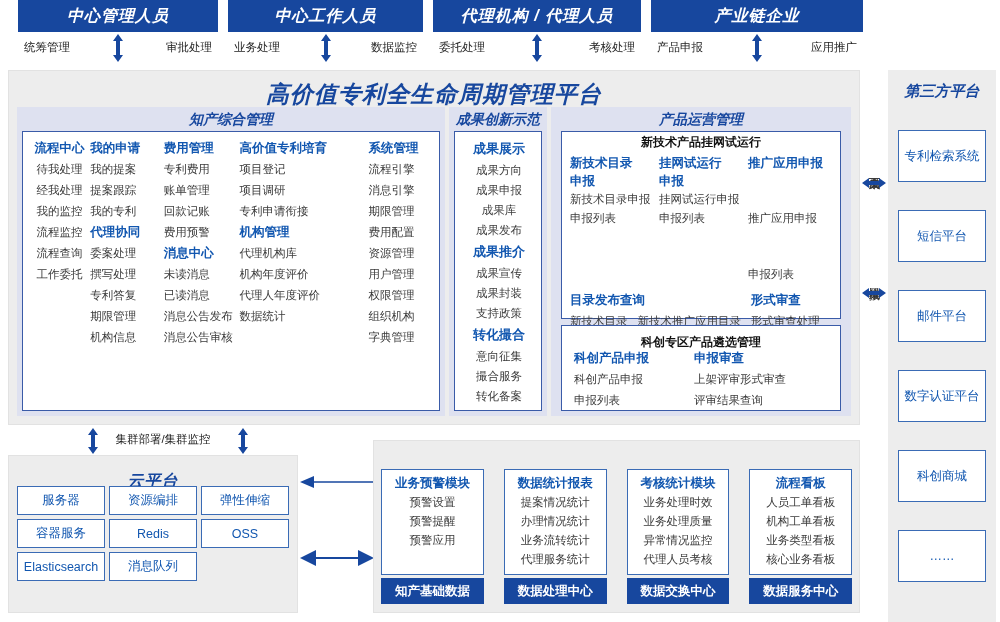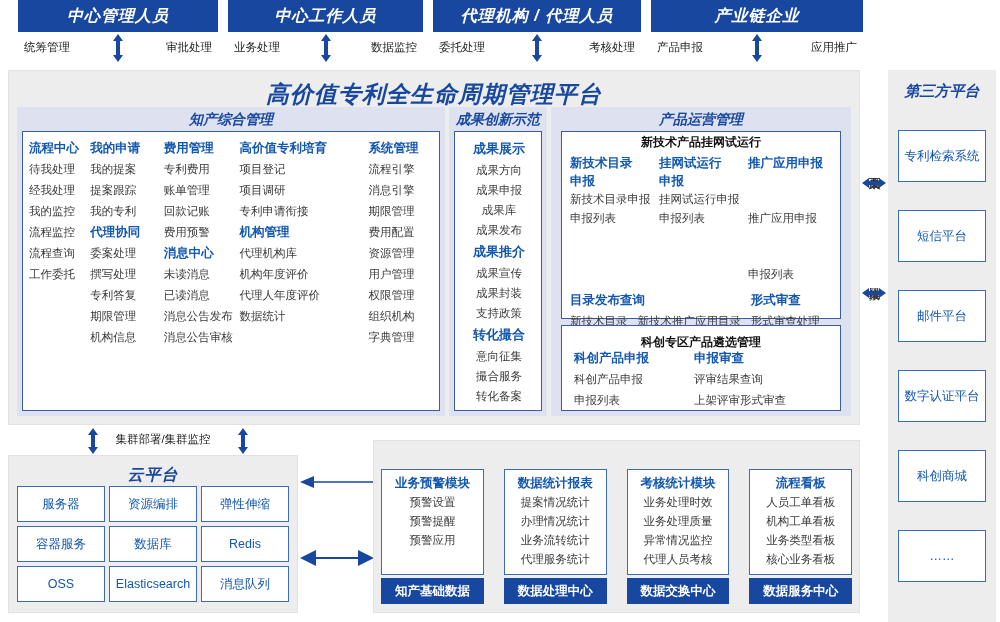--- a/index.html
+++ b/index.html
@@ -101,29 +101,29 @@
     font-size:11.5px; color:#222;
   }
 
   
   .cloud {
     position:absolute; left:8px; top:455px; width:290px; height:158px;
     background:#EDEDED; border:1px solid #E2E2E2;
   }
   .cloud-title {
     text-align:center; font-size:16px; font-weight:bold; color:#17479E;
-    font-style:italic; padding-top:9px; letter-spacing:1px;
+    font-style:italic; padding-top:15px; letter-spacing:1px;
   }
   .cloud-grid {
     position:absolute; left:8px; right:8px; top:30px;
     display:grid; grid-template-columns:1fr 1fr 1fr; gap:4px;
   }
   .cloud-cell {
     border:1.4px solid #3A6BB5; background:#fff; color:#1257B0;
-    height:36px; display:flex; align-items:center; justify-content:center;
+    height:29px; display:flex; align-items:center; justify-content:center;
     font-size:12.5px;
   }
 
   
   .kdb {
     position:absolute; left:373px; top:440px; width:487px; height:173px;
     background:#EDEDED; border:1px solid #E2E2E2;
   }
   .kdb-title {
     text-align:center; font-size:15px; font-weight:bold; color:#17479E;
@@ -213,21 +213,21 @@
   <div class="platform">
     <div class="platform-title">高价值专利全生命周期管理平台</div>
 
     <div class="sections">
 
       <div class="sec" style="left:0; width:428px;">
         <div class="sec-title">知产综合管理</div>
         <div class="sec-body">
           <div class="colwrap">
 
-            <div class="col" style="width:68px;">
+            <div class="col" style="width:68px;text-align:center;">
               <div class="hd">流程中心</div>
               <div class="it">待我处理</div>
               <div class="it">经我处理</div>
               <div class="it">我的监控</div>
               <div class="it">流程监控</div>
               <div class="it">流程查询</div>
               <div class="it">工作委托</div>
             </div>
 
             <div class="col" style="width:82px;">
@@ -356,22 +356,22 @@
           <div class="inner" style="top:194px; bottom:0;">
             <div class="inner-title" style="padding-top:6px;">科创专区产品遴选管理</div>
             <div style="display:flex; padding:2px 6px 0 12px;">
               <div class="col" style="width:120px;">
                 <div class="hd">科创产品申报</div>
                 <div class="it">科创产品申报</div>
                 <div class="it">申报列表</div>
               </div>
               <div class="col" style="width:140px;">
                 <div class="hd">申报审查</div>
+                <div class="it">上架评审形式审查</div>
                 <div class="it">评审结果查询</div>
-                <div class="it">上架评审形式审查</div>
               </div>
             </div>
           </div>
 
         </div>
       </div>
 
     </div>
   </div>
 
@@ -418,21 +418,20 @@
     <div class="ctext">集群部署/集群监控</div>
   </div>
 
   <div class="cloud">
     <div class="cloud-title">云平台</div>
     <div class="cloud-grid">
       <div class="cloud-cell">服务器</div>
       <div class="cloud-cell">资源编排</div>
       <div class="cloud-cell">弹性伸缩</div>
       <div class="cloud-cell">容器服务</div>
-      <div class="cloud-cell">数据库</div>
       <div class="cloud-cell">Redis</div>
       <div class="cloud-cell">OSS</div>
       <div class="cloud-cell">Elasticsearch</div>
       <div class="cloud-cell">消息队列</div>
     </div>
   </div>
 
   <div class="conn">
     <svg width="74" height="130" viewBox="0 0 74 130">
       <g fill="#17479E" stroke="#17479E">

